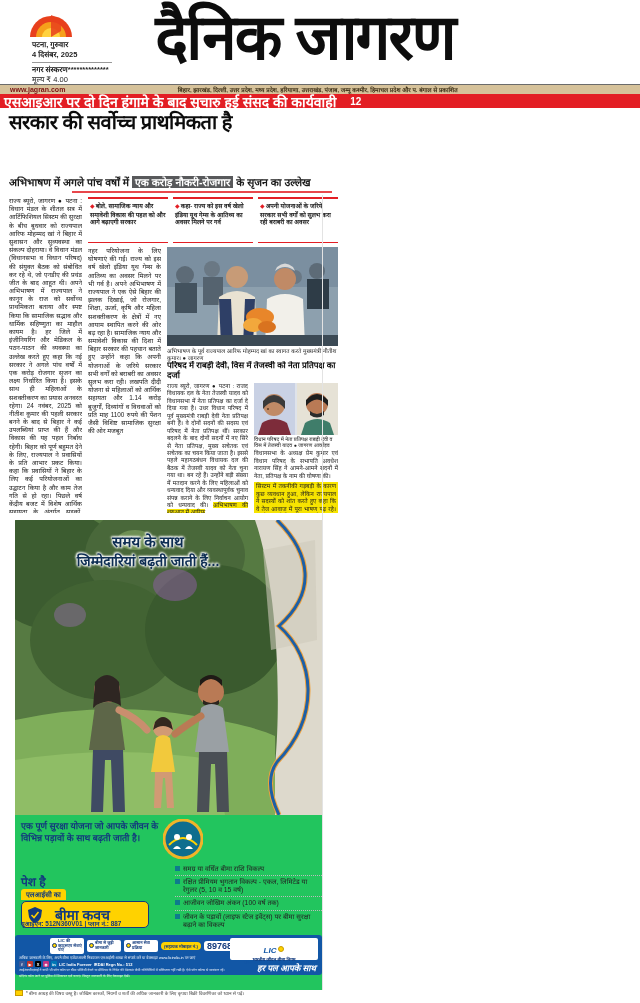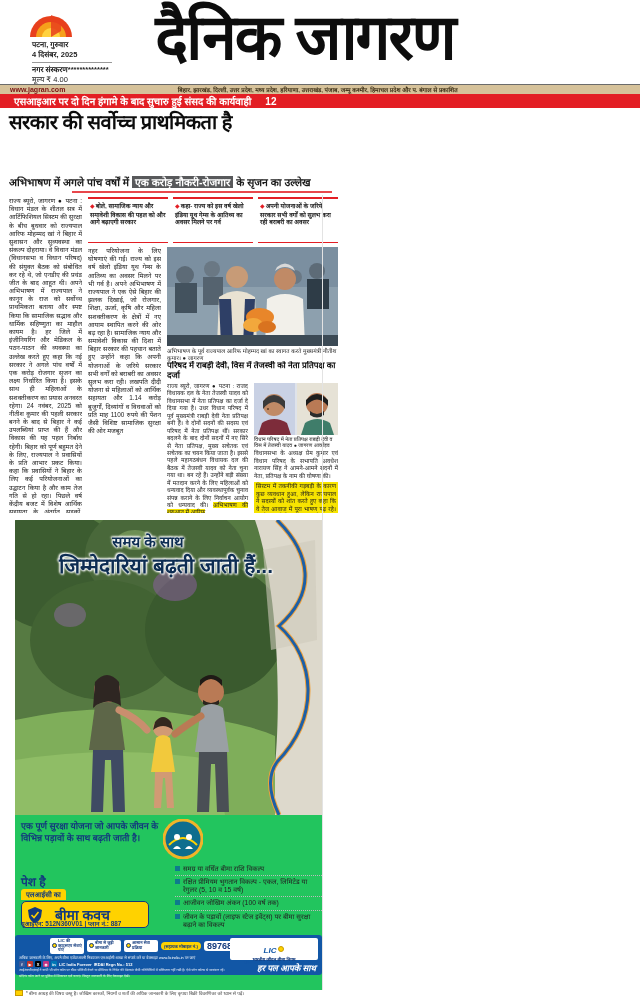--- a/index.html
+++ b/index.html
@@ -15,21 +15,21 @@
   .date-block .rule { border-top:1px solid #999; margin:2px 0; width:80px; }
   .paper-title { position:absolute; left:70px; top:2px; width:470px; text-align:center;
                  font-size:62px; font-weight:900; letter-spacing:-2px; color:#0d0d0d; line-height:1.15;
                  transform:scaleY(1.02); white-space:nowrap; }
   .info-strip { position:absolute; left:0; top:84px; width:640px; height:10px; background:#d6c29a;
                 border-top:1px solid #6b6b6b; display:flex; align-items:center; }
   .info-strip .site { font-weight:bold; color:#7a1010; font-size:7px; margin-left:10px; }
   .info-strip .states { flex:1; text-align:center; font-size:6px; color:#3a2d14; font-weight:bold; padding-right:70px; }
   .ticker { position:absolute; left:0; top:94px; width:640px; height:14px; background:#e31e24;
             display:flex; align-items:center; }
-  .ticker .t { color:#fff; font-weight:bold; font-size:10px; margin-left:14px; }
+  .ticker .t { color:#fff; font-weight:bold; font-size:14px; margin-left:4px; }
   .ticker .pg { color:#fff; font-weight:bold; font-size:10px; margin-left:14px; }
 
   
   .headline { position:absolute; left:9px; top:111px; width:332px; font-size:20px; line-height:1.13;
               font-weight:900; color:#0c0c0c; letter-spacing:-0.5px; }
   .subhead { position:absolute; left:9px; top:175px; width:332px; font-size:10.5px; font-weight:bold; color:#1a1a1a; }
   .subhead .hl { background:#58595b; color:#fff; padding:0 3px; }
   .red-rule { position:absolute; left:72px; top:191px; width:260px; height:2px; background:#e8474b; }
 
   .bodytext { font-size:6.4px; line-height:1.28; text-align:justify; color:#1c1c1c; overflow:hidden; }
@@ -58,21 +58,21 @@
 
   .col-divider { position:absolute; left:322px; top:195px; width:1px; height:795px; background:#e3e3e3; }
 
   
   .ad { position:absolute; left:15px; top:520px; width:307px; height:470px; background:#22c55e; }
   .ad-photo { position:absolute; left:0; top:0; width:307px; height:295px; overflow:hidden; }
   .ad-head { position:absolute; left:8px; top:12px; width:250px; text-align:center; font-weight:900;
              color:#0d2d52; line-height:1.3;
              text-shadow:0 0 2px #fff, 0 0 3px #fff, 1px 1px 2px #fff, -1px -1px 2px #fff; }
   .ad-head .l1 { font-size:15px; }
-  .ad-head .l2 { font-size:21px;text-align:right; }
+  .ad-head .l2 { font-size:14px; }
   .ad-head .l3 { font-size:13.5px; }
 
   .ad-mid { position:absolute; left:0; top:295px; width:307px; height:120px; }
   .ad-promise { position:absolute; left:6px; top:6px; width:138px; font-size:9px; font-weight:bold;
                 color:#123a7d; line-height:1.3; }
   .emblem { position:absolute; left:148px; top:4px; width:40px; height:40px; }
   .intro { position:absolute; left:6px; top:58px; font-size:12px; font-weight:bold; color:#123a7d;text-align:center; }
   .brand-wrap { position:absolute; left:6px; top:68px; width:128px; }
   .brand-top { display:inline-block; background:#ffd200; color:#123a7d; font-size:7px; font-weight:bold;
                padding:1px 5px; border-radius:3px 3px 0 0; }

